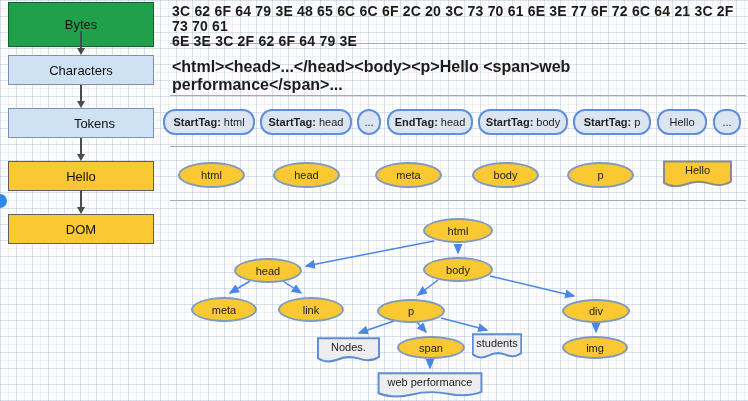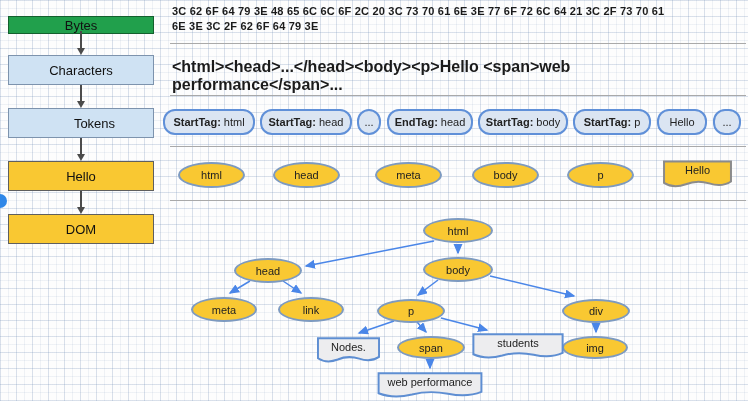--- a/index.html
+++ b/index.html
@@ -25,21 +25,21 @@
   .stage.yellow{background:var(--c-stage-yellow,#f9c832);border:1px solid #5f5f5f;}
   .varrow{position:absolute;left:80px;width:2px;background:#4b4b4b;}
   .varrow::after{
     content:"";position:absolute;bottom:-6px;left:-3px;
     border-left:4px solid transparent;border-right:4px solid transparent;
     border-top:7px solid #4b4b4b;
   }
   .sep{position:absolute;left:170px;width:576px;height:1px;background:#a9a9a9;}
   .blue-dot{position:absolute;left:-7px;top:194px;width:14px;height:14px;border-radius:50%;background:#2f87e8;}
   
-  .bytes-text{position:absolute;left:172px;top:4px;width:566px;font-size:11px;font-weight:600;line-height:15px;color:#1b1b1b;letter-spacing:0.2px;}
+  .bytes-text{position:absolute;left:172px;top:4px;width:566px;font-size:14px;font-weight:600;line-height:15px;color:#1b1b1b;letter-spacing:0.2px;}
   .chars-text{position:absolute;left:172px;top:58px;width:566px;font-size:16px;font-weight:700;color:#1b1b1b;}
   
   .token{
     position:absolute;top:109px;height:26px;box-sizing:border-box;
     background:var(--c-token-fill,#dbe5f2);
     border:2px solid var(--c-token-border,#6090d8);border-radius:12px;
     display:flex;align-items:center;justify-content:center;
     font-size:11px;color:#222;white-space:nowrap;
   }
   .tok-tag{font-weight:700;margin-right:3px;}
@@ -57,21 +57,21 @@
   .note .note-bg path{fill:var(--c-note-fill,#ededef);stroke:var(--c-note-border,#5e8ed2);stroke-width:2;vector-effect:non-scaling-stroke;}
   .note.yellow .note-bg path{fill:var(--c-stage-yellow,#f9c832);stroke:#8b8b8b;}
   .note .note-label{position:absolute;left:0;right:0;top:4px;text-align:center;}
   #tree-edges{position:absolute;left:0;top:0;width:748px;height:401px;}
 </style>
 </head>
 <body>
 
 <div id="canvas">
 
-  <div class="stage green" style="top:16px;height:18px;">
+  <div class="stage green" style="top:2px;height:45px;">
     <span>Bytes</span>
   </div>
   <div class="varrow" style="top:31px;height:18px;"></div>
   <div class="stage blue" style="top:55px;">
     <span>Characters</span>
   </div>
   <div class="varrow" style="top:85px;height:17px;"></div>
   <div class="stage blue" style="top:108px;padding-left:27px;">
     <span>Tokens</span>
   </div>
@@ -170,21 +170,21 @@
   <div class="ellipse" style="left:562px;top:299px;width:68px;height:24px;">div</div>
   <div class="ellipse" style="left:397px;top:336px;width:68px;height:23px;">span</div>
   <div class="ellipse" style="left:562px;top:336px;width:66px;height:23px;">img</div>
 
   <div class="note" style="left:317px;top:337px;width:63px;height:26px;">
     <svg class="note-bg" viewBox="0 0 100 30" preserveAspectRatio="none">
       <path d="M1.5 1.5 L98.5 1.5 L98.5 23 Q85 29.5 67 25 Q49 21 33 26 Q15 31 1.5 24.5 Z"></path>
     </svg>
     <span class="note-label">Nodes.</span>
   </div>
-  <div class="note" style="left:472px;top:333px;width:92px;height:26px;border-radius:7px;">
+  <div class="note" style="left:472px;top:333px;width:50px;height:26px;border-radius:7px;">
     <svg class="note-bg" viewBox="0 0 100 30" preserveAspectRatio="none">
       <path d="M1.5 1.5 L98.5 1.5 L98.5 23 Q85 29.5 67 25 Q49 21 33 26 Q15 31 1.5 24.5 Z"></path>
     </svg>
     <span class="note-label">students</span>
   </div>
   <div class="note" style="left:377px;top:372px;width:106px;height:26px;">
     <svg class="note-bg" viewBox="0 0 100 30" preserveAspectRatio="none">
       <path d="M1.5 1.5 L98.5 1.5 L98.5 23 Q85 29.5 67 25 Q49 21 33 26 Q15 31 1.5 24.5 Z"></path>
     </svg>
     <span class="note-label">web performance</span>

